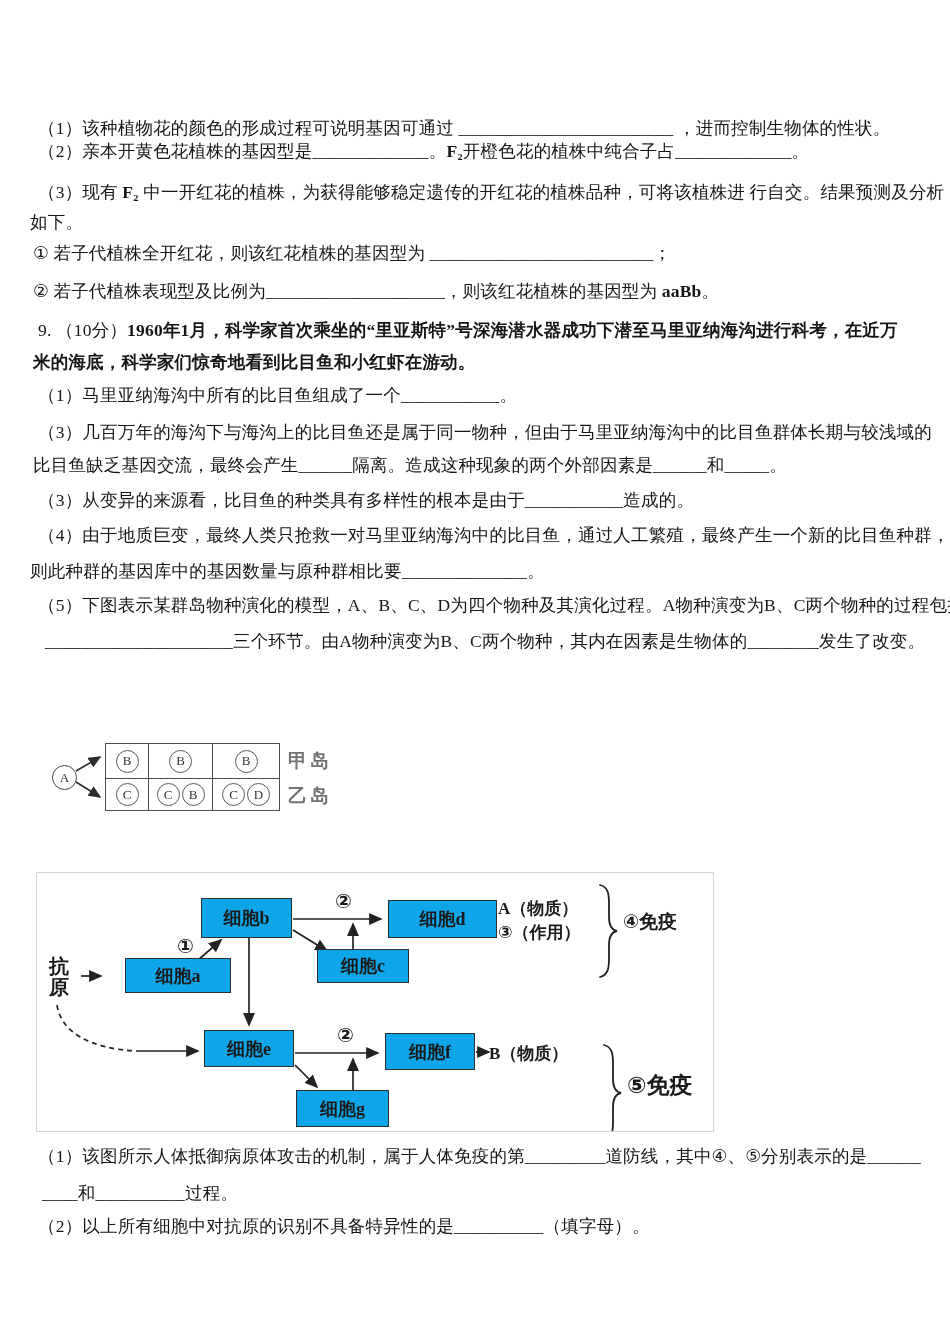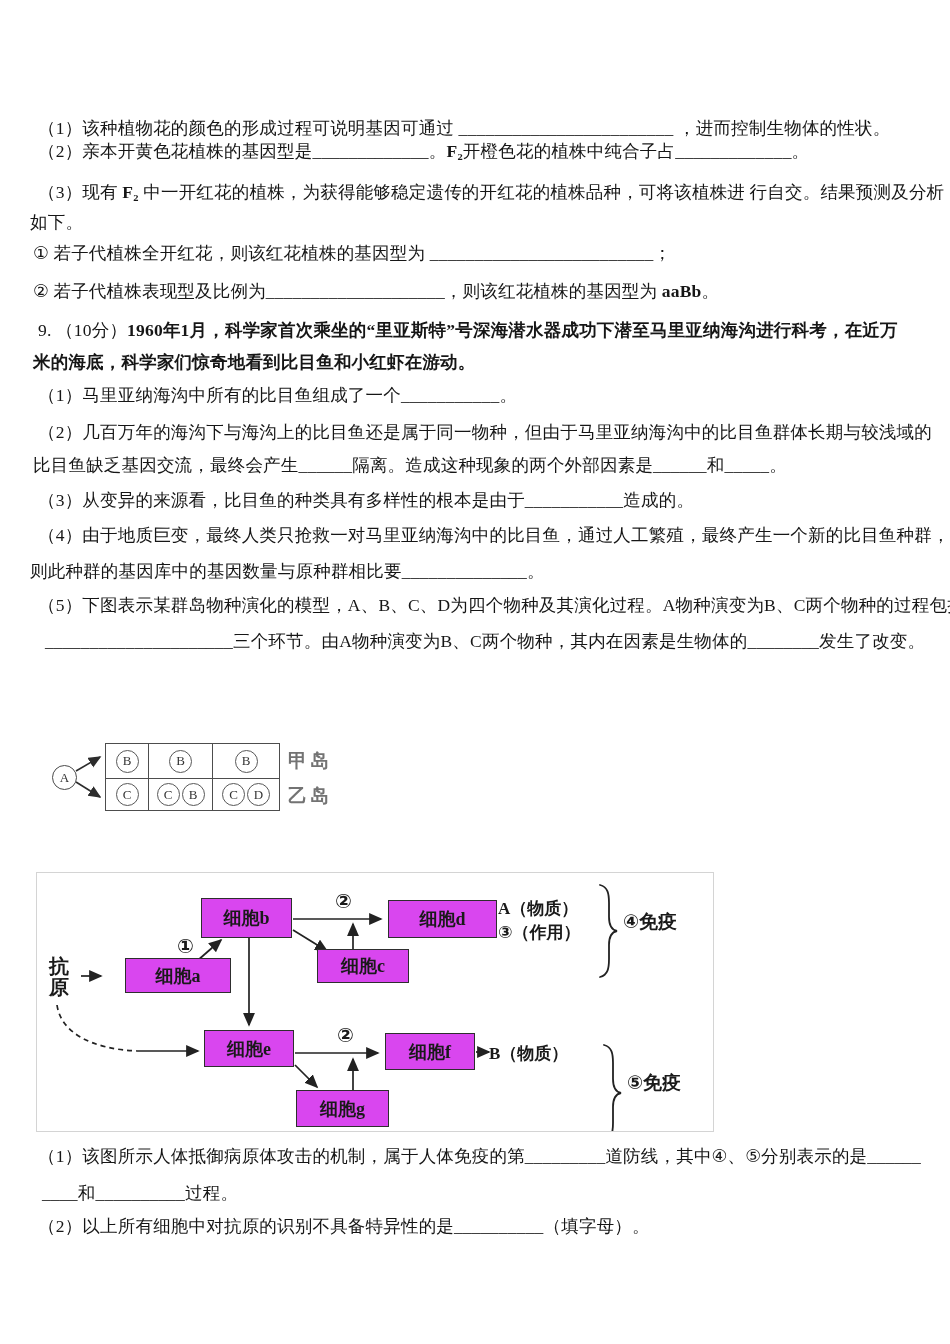--- a/index.html
+++ b/index.html
@@ -29,21 +29,21 @@
   .icell.lastrow{border-bottom:none;}
   .circ{
     display:inline-flex;width:21px;height:21px;border:1.4px solid #585858;border-radius:50%;
     align-items:center;justify-content:center;font-size:13px;color:#333;flex:0 0 auto;background:#fff;
   }
   .ilabel{position:absolute;left:248px;font-size:19px;color:#737373;font-weight:bold;letter-spacing:3px;white-space:nowrap;}
   
   .fig{position:absolute;left:36px;top:872px;width:676px;height:258px;border:1px solid #d4d4d4;background:#fff;}
   .fig svg{position:absolute;left:0;top:0;}
   .cbox{
-    position:absolute;border:1.8px solid #2e2e2e;background:#d946ef;display:flex;
+    position:absolute;border:1.8px solid #2e2e2e;background:#0ea5e9;display:flex;
     align-items:center;justify-content:center;font-weight:bold;font-size:18px;color:#1a1a1a;
     box-sizing:border-box;white-space:nowrap;
   }
   .flabel{position:absolute;font-size:17px;font-weight:bold;white-space:nowrap;color:#1a1a1a;}
   .fstep{position:absolute;font-size:20px;font-weight:bold;color:#1a1a1a;}
   .antigen{
     position:absolute;left:10px;top:83px;width:24px;font-size:20px;font-weight:bold;
     line-height:21px;word-break:break-all;text-align:center;color:#1a1a1a;
   }
 </style>
@@ -55,21 +55,21 @@
   <div class="line" style="top:116px;left:38px"><span>（1）该种植物花的颜色的形成过程可说明基因可通过 ________________________ ，进而控制生物体的性状。</span></div>
   <div class="line" style="top:139px;left:38px"><span>（2）亲本开黄色花植株的基因型是_____________。</span><span class="b">F₂</span><span>开橙色花的植株中纯合子占_____________。</span></div>
   <div class="line" style="top:180px;left:38px"><span>（3）现有 </span><span class="b">F₂</span><span> 中一开红花的植株，为获得能够稳定遗传的开红花的植株品种，可将该植株进 行自交。结果预测及分析</span></div>
   <div class="line" style="top:210px;left:30px"><span>如下。</span></div>
   <div class="line" style="top:241px;left:33px"><span>① 若子代植株全开红花，则该红花植株的基因型为 _________________________；</span></div>
   <div class="line" style="top:279px;left:33px"><span>② 若子代植株表现型及比例为____________________，则该红花植株的基因型为 </span><span class="b">aaBb</span><span>。</span></div>
 
   <div class="line" style="top:318px;left:38px"><span>9. （10分）</span><span class="b">1960年1月，科学家首次乘坐的“里亚斯特”号深海潜水器成功下潜至马里亚纳海沟进行科考，在近万</span></div>
   <div class="line" style="top:350px;left:33px"><span class="b">米的海底，科学家们惊奇地看到比目鱼和小红虾在游动。</span></div>
   <div class="line" style="top:383px;left:38px"><span>（1）马里亚纳海沟中所有的比目鱼组成了一个___________。</span></div>
-  <div class="line" style="top:420px;left:38px"><span>（2）几百万年的海沟下与海沟上的比目鱼还是属于同一物种，但由于马里亚纳海沟中的比目鱼群体长期与较浅域的</span></div>
+  <div class="line" style="top:420px;left:38px"><span>（3）几百万年的海沟下与海沟上的比目鱼还是属于同一物种，但由于马里亚纳海沟中的比目鱼群体长期与较浅域的</span></div>
   <div class="line" style="top:453px;left:33px"><span>比目鱼缺乏基因交流，最终会产生______隔离。造成这种现象的两个外部因素是______和_____。</span></div>
   <div class="line" style="top:488px;left:38px"><span>（3）从变异的来源看，比目鱼的种类具有多样性的根本是由于___________造成的。</span></div>
   <div class="line" style="top:523px;left:38px"><span>（4）由于地质巨变，最终人类只抢救一对马里亚纳海沟中的比目鱼，通过人工繁殖，最终产生一个新的比目鱼种群，</span></div>
   <div class="line" style="top:559px;left:30px"><span>则此种群的基因库中的基因数量与原种群相比要______________。</span></div>
   <div class="line" style="top:593px;left:38px"><span>（5）下图表示某群岛物种演化的模型，A、B、C、D为四个物种及其演化过程。A物种演变为B、C两个物种的过程包括</span></div>
   <div class="line" style="top:629px;left:45px"><span>_____________________三个环节。由A物种演变为B、C两个物种，其内在因素是生物体的________发生了改变。</span></div>
 
   <div class="island">
     <svg width="350" height="80" viewBox="0 0 350 80">
       <defs>
@@ -160,20 +160,20 @@
       </div>
 
     <div class="fstep" style="left:140px;top:61px"><span>①</span></div>
     <div class="fstep" style="left:298px;top:16px"><span>②</span></div>
     <div class="fstep" style="left:300px;top:150px"><span>②</span></div>
 
     <div class="flabel" style="left:461px;top:24px"><span>A（物质）</span></div>
     <div class="flabel" style="left:461px;top:48px"><span>③（作用）</span></div>
     <div class="flabel" style="left:452px;top:169px"><span>B（物质）</span></div>
     <div class="flabel" style="left:586px;top:36px;font-size:19px"><span>④免疫</span></div>
-    <div class="flabel" style="left:590px;top:197px;font-size:19px"><span>⑤免疫</span></div>
+    <div class="flabel" style="left:590px;top:197px;font-size:23px"><span>⑤免疫</span></div>
   </div>
 
   <div class="line" style="top:1144px;left:38px"><span>（1）该图所示人体抵御病原体攻击的机制，属于人体免疫的第_________道防线，其中④、⑤分别表示的是______</span></div>
   <div class="line" style="top:1181px;left:42px"><span>____和__________过程。</span></div>
   <div class="line" style="top:1214px;left:38px"><span>（2）以上所有细胞中对抗原的识别不具备特异性的是__________（填字母）。</span></div>
 
 </div>
 
 </body></html>

